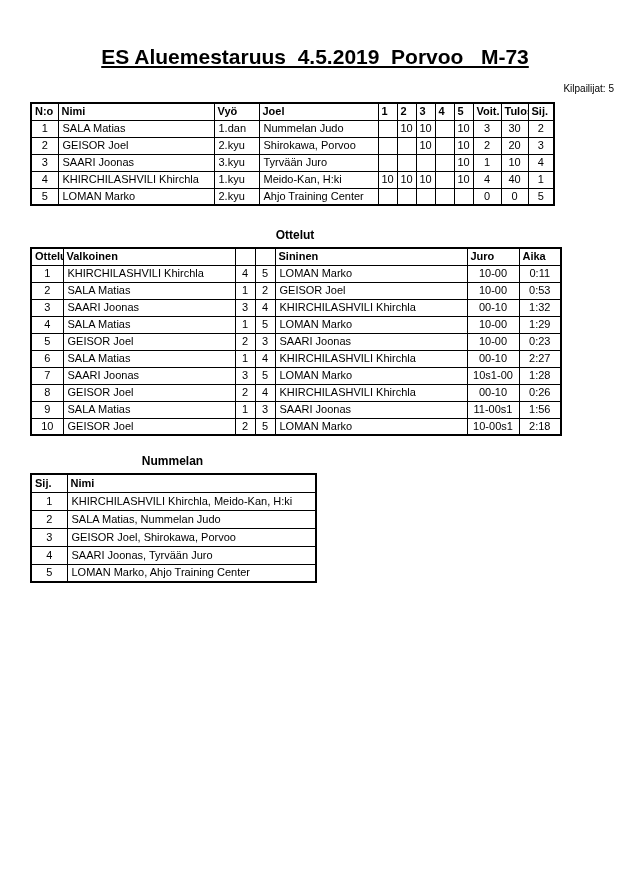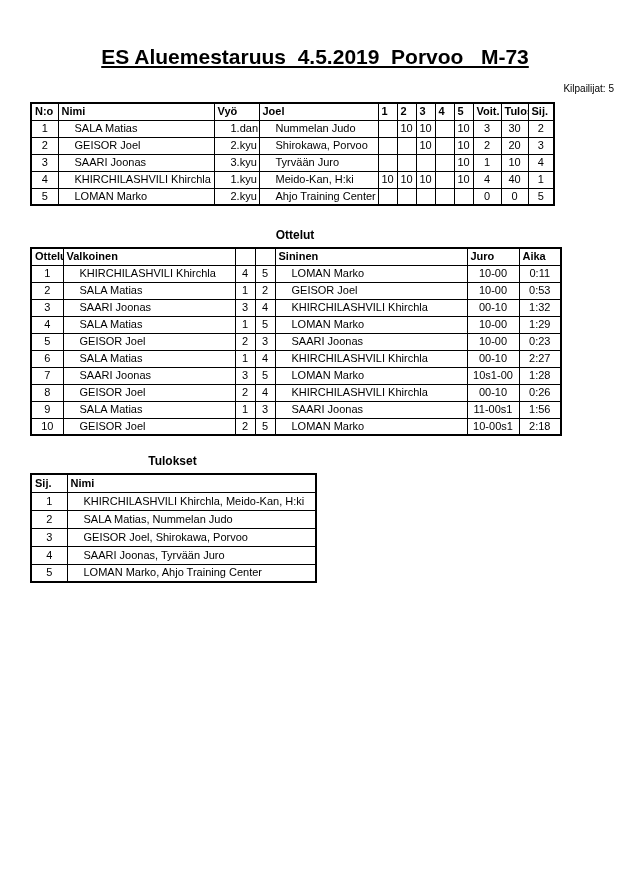--- a/index.html
+++ b/index.html
@@ -63,21 +63,21 @@
     border: 1px solid #000;
     font-size: 11px;
     height: 17px;
     line-height: 15px;
     padding: 0 3px;
     overflow: hidden;
     white-space: nowrap;
   }
   .tbl th { font-weight: bold; text-align: left; }
   .tbl td.c { text-align: center; }
-  .tbl td.l { text-align: left; padding-left: 16px; }
+  .tbl td.l { text-align: left; padding-left: 4px; }
   table.results th, table.results td { height: 18px; }
 </style>
 </head>
 <body>
 
 <div class="page">
 
   <h1 class="title">ES Aluemestaruus  4.5.2019  Porvoo   M-73</h1>
 
   <div class="section-head">
@@ -299,21 +299,21 @@
           <td class="l">GEISOR Joel</td>
           <td class="c">2</td>
           <td class="c">5</td>
           <td class="l">LOMAN Marko</td>
           <td class="c">10-00s1</td>
           <td class="c">2:18</td>
         </tr>
       </tbody>
   </table>
 
-  <div class="section-title mid-title-results">Tulokset</div>
+  <div class="section-title mid-title-results">Nummelan</div>
 
   <table class="tbl results">
     <colgroup>
       <col style="width:36px">
         <col style="width:249px">
     </colgroup>
     <thead>
       <tr>
         <th>Sij.</th>
         <th>Nimi</th>

